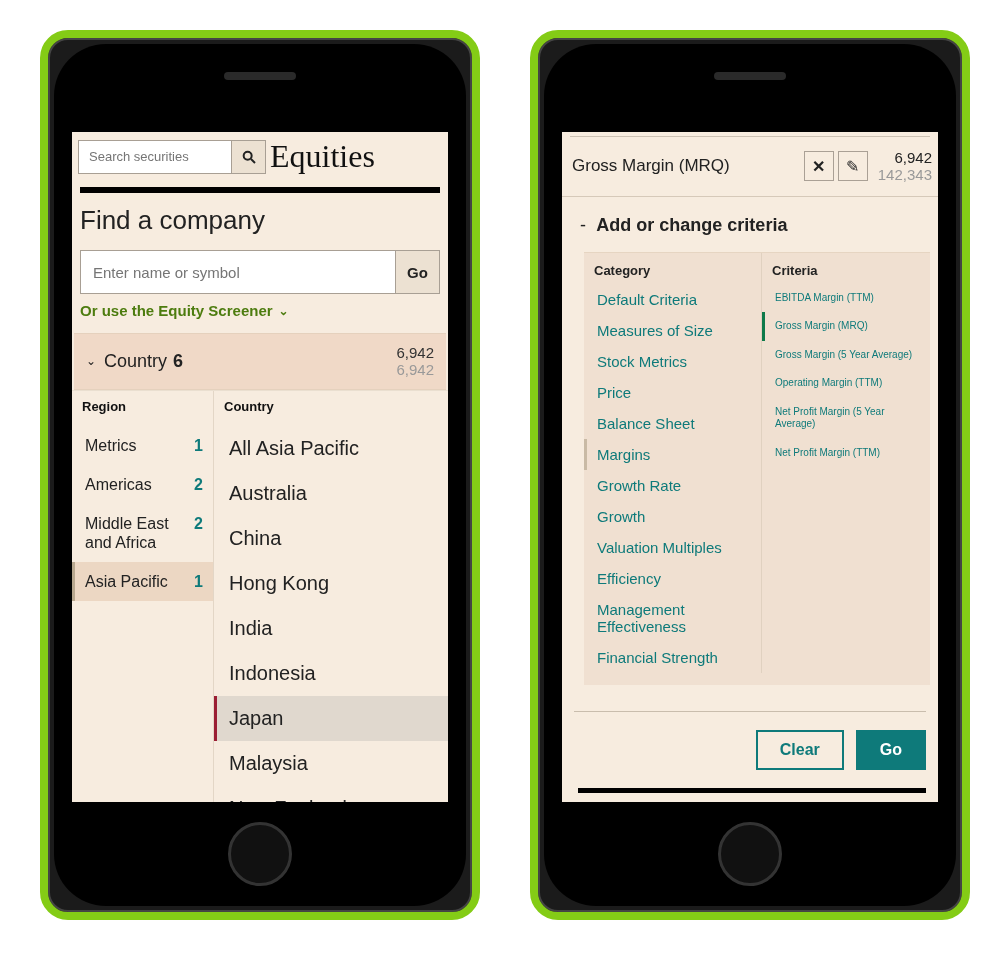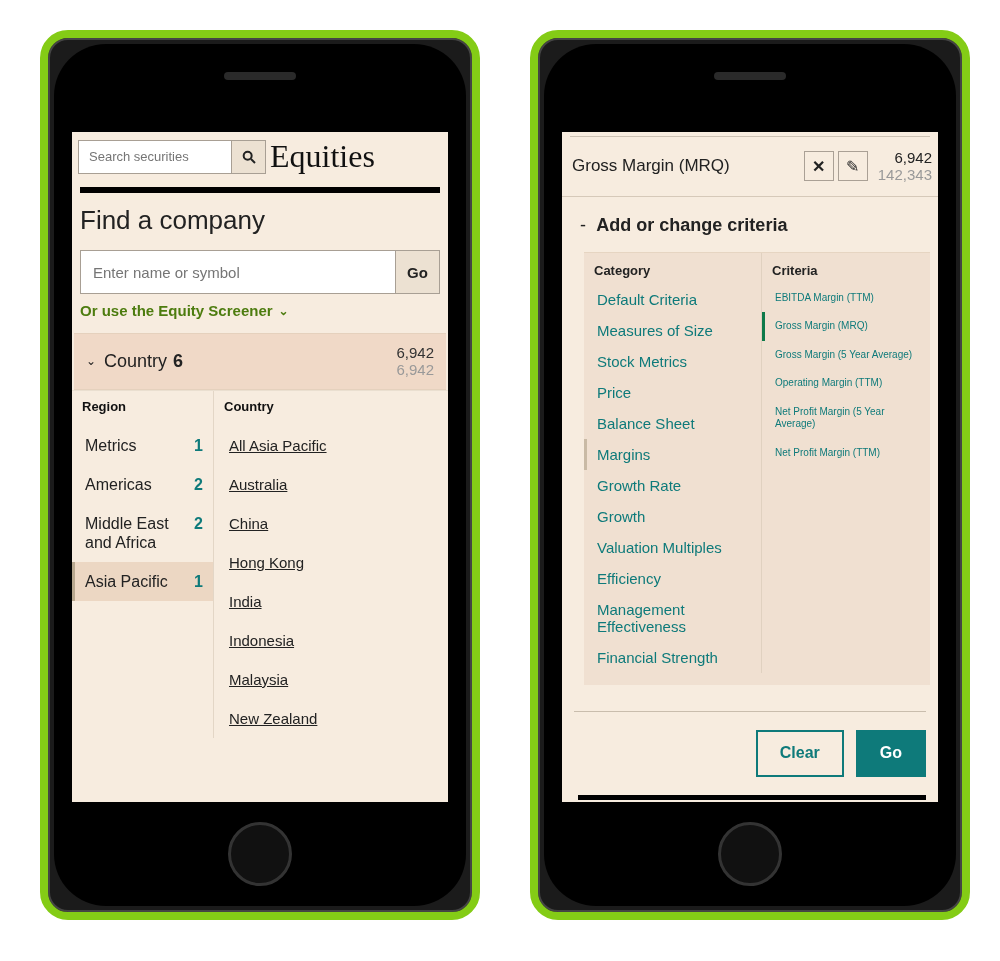--- a/index.html
+++ b/index.html
@@ -109,23 +109,22 @@
   .region-col { width:142px; border-right:1px solid #e3d6c6; }
   .region-item {
     display:flex; justify-content:space-between; align-items:flex-start;
     padding:10px 10px; font-size:16px; line-height:1.2;
     border-left:3px solid transparent;
   }
   .region-item .cnt { color:#0e7a7a; font-weight:700; }
   .region-item.sel { background:#ecd7c3; border-left-color:#b8a88f; }
   .country-col { flex:1; }
   .country-item {
-    padding:11px 12px; font-size:15px;
+    padding:11px 12px; font-size:20px;
     border-left:3px solid transparent;
-    text-decoration:underline;
   }
   .country-item.sel { background:#e0d8ce; border-left-color:#9b1e33; }
 
   
   .row-divider { height:1px; background:#ccc1b3; margin:0 8px; }
   .criteria-header {
     display:flex; align-items:center; padding:12px 6px 12px 10px;
     border-bottom:1px solid #d6c9b9;
   }
   .criteria-header .ttl { font-size:17px; flex:1; }
@@ -157,21 +156,21 @@
   .crit-col { flex:1; }
   .crit-item {
     padding:8px 10px; font-size:10px; color:#0e7a7a; line-height:1.25;
     border-left:3px solid transparent;
   }
   .crit-item.sel { border-left-color:#0e7a4a; color:#0e7a7a; }
 
   .hr-thin { height:1px; background:#c9bdad; margin:26px 12px 18px 12px; }
   .footer-btns { display:flex; justify-content:flex-end; gap:12px; padding:0 12px 8px 12px; }
   .btn {
-    height:47px; display:flex; align-items:center; justify-content:center;
+    height:40px; display:flex; align-items:center; justify-content:center;
     font-size:16px; font-weight:600; padding:0 22px;
   }
   .btn-clear { border:2px solid #0e7a7a; color:#0e7a7a; background:#f7ecdf; }
   .btn-go { background:#0e7a7a; color:#fff; border:2px solid #0e7a7a; }
   .hr-foot { height:5px; background:#000; margin:10px 12px 0 16px; }
 </style>
 </head>
 <body>
 
 <div class="phone" style="left:40px; top:30px;">
@@ -241,20 +240,21 @@
         </div>
         <div class="country-col">
           <div class="col-h">Country</div>
           <div id="country-list">
               <div class="country-item">All Asia Pacific</div>
               <div class="country-item">Australia</div>
               <div class="country-item">China</div>
               <div class="country-item">Hong Kong</div>
               <div class="country-item">India</div>
               <div class="country-item">Indonesia</div>
+              <div class="country-item sel">Japan</div>
               <div class="country-item">Malaysia</div>
               <div class="country-item">New Zealand</div>
             </div>
         </div>
       </div>
 
     </div>
     <div class="home-btn"></div>
   </div>
 </div>

